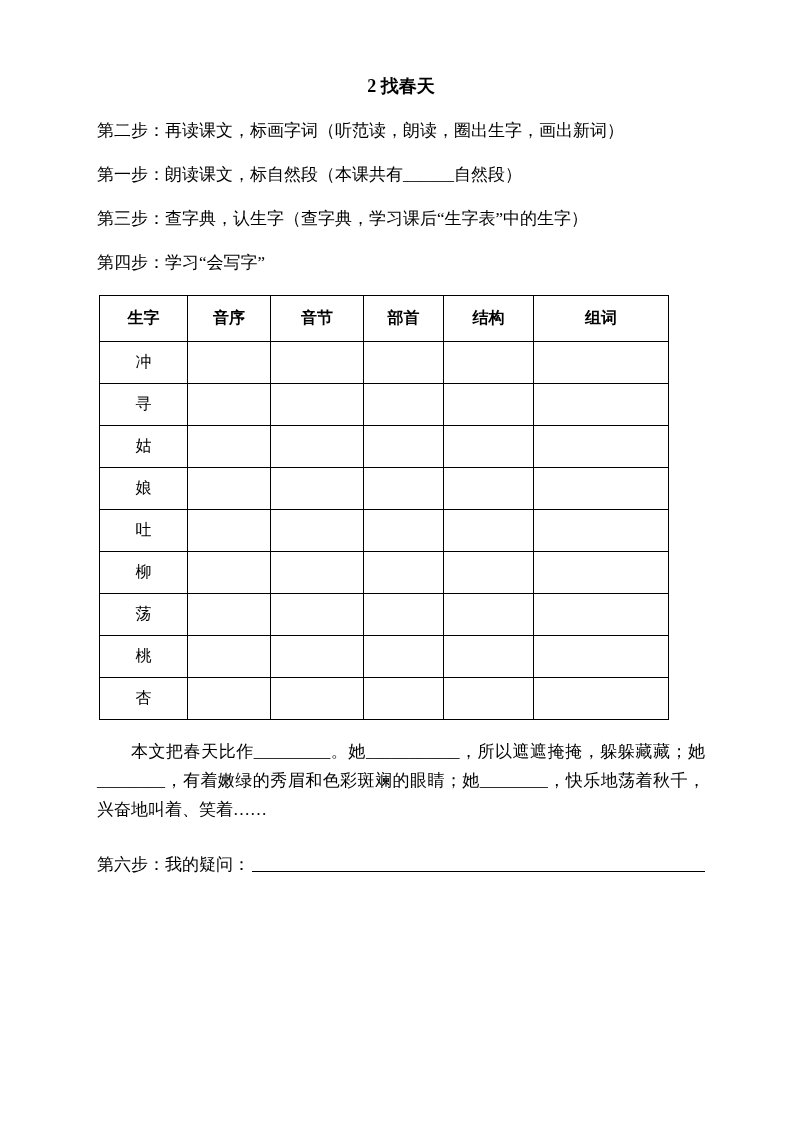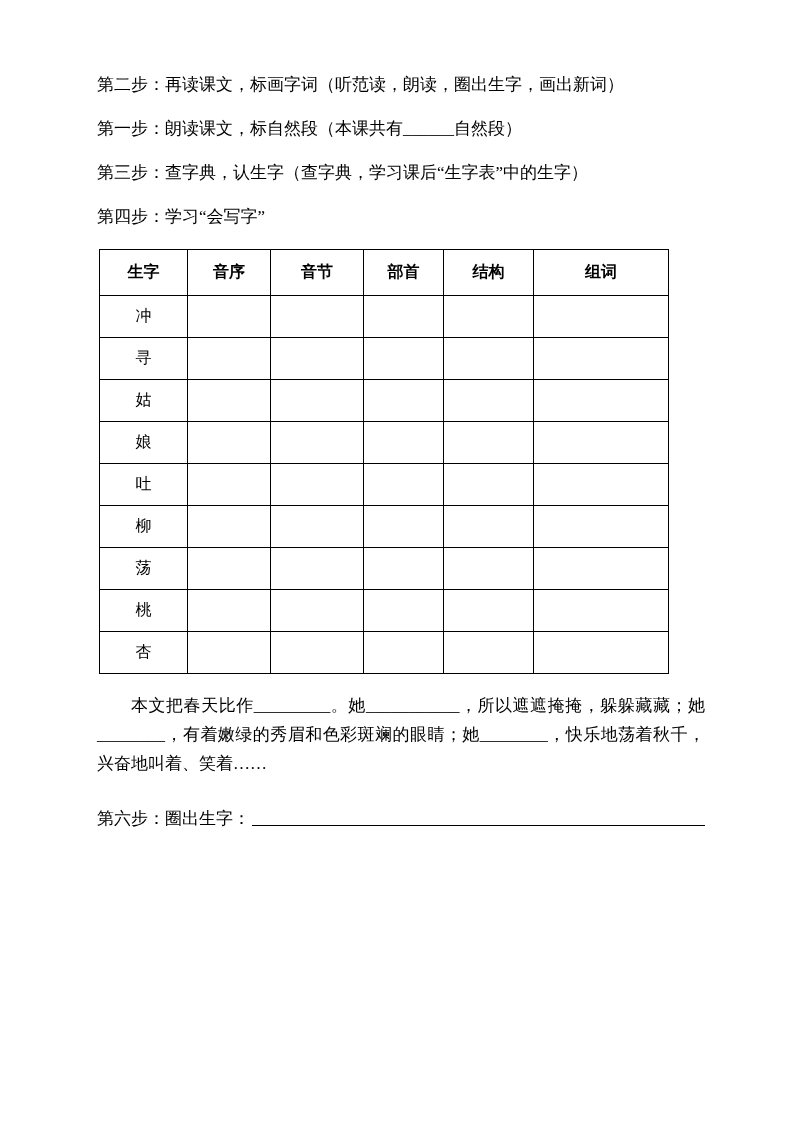--- a/index.html
+++ b/index.html
@@ -91,20 +91,21 @@
     border-bottom: 1px solid #000000;
     margin: 0 0 3px 2px;
     height: 14px;
   }
 </style>
 </head>
 <body>
 
 <div class="page">
 
+  <h1 class="doc-title">2 找春天</h1>
 
   <p class="step-line">第二步：再读课文，标画字词（听范读，朗读，圈出生字，画出新词）</p>
   <p class="step-line">第一步：朗读课文，标自然段（本课共有______自然段）</p>
   <p class="step-line">第三步：查字典，认生字（查字典，学习课后“生字表”中的生字）</p>
   <p class="step-line before-table">第四步：学习“会写字”</p>
 
   <table class="vocab">
     <colgroup>
       <col class="col-shengzi">
       <col class="col-yinxu">
@@ -196,17 +197,17 @@
         <td></td>
         <td></td>
       </tr>
     </tbody>
   </table>
 
 
   <p class="fill-paragraph">本文把春天比作_________。她___________，所以遮遮掩掩，躲躲藏藏；她________，有着嫩绿的秀眉和色彩斑斓的眼睛；她________，快乐地荡着秋千，兴奋地叫着、笑着……</p>
 
   <p class="question-line">
-    <span class="question-label">第六步：圈出生字：</span>
+    <span class="question-label">第六步：我的疑问：</span>
     <span class="question-blank"></span>
   </p>
 
 </div>
 
 </body></html>

